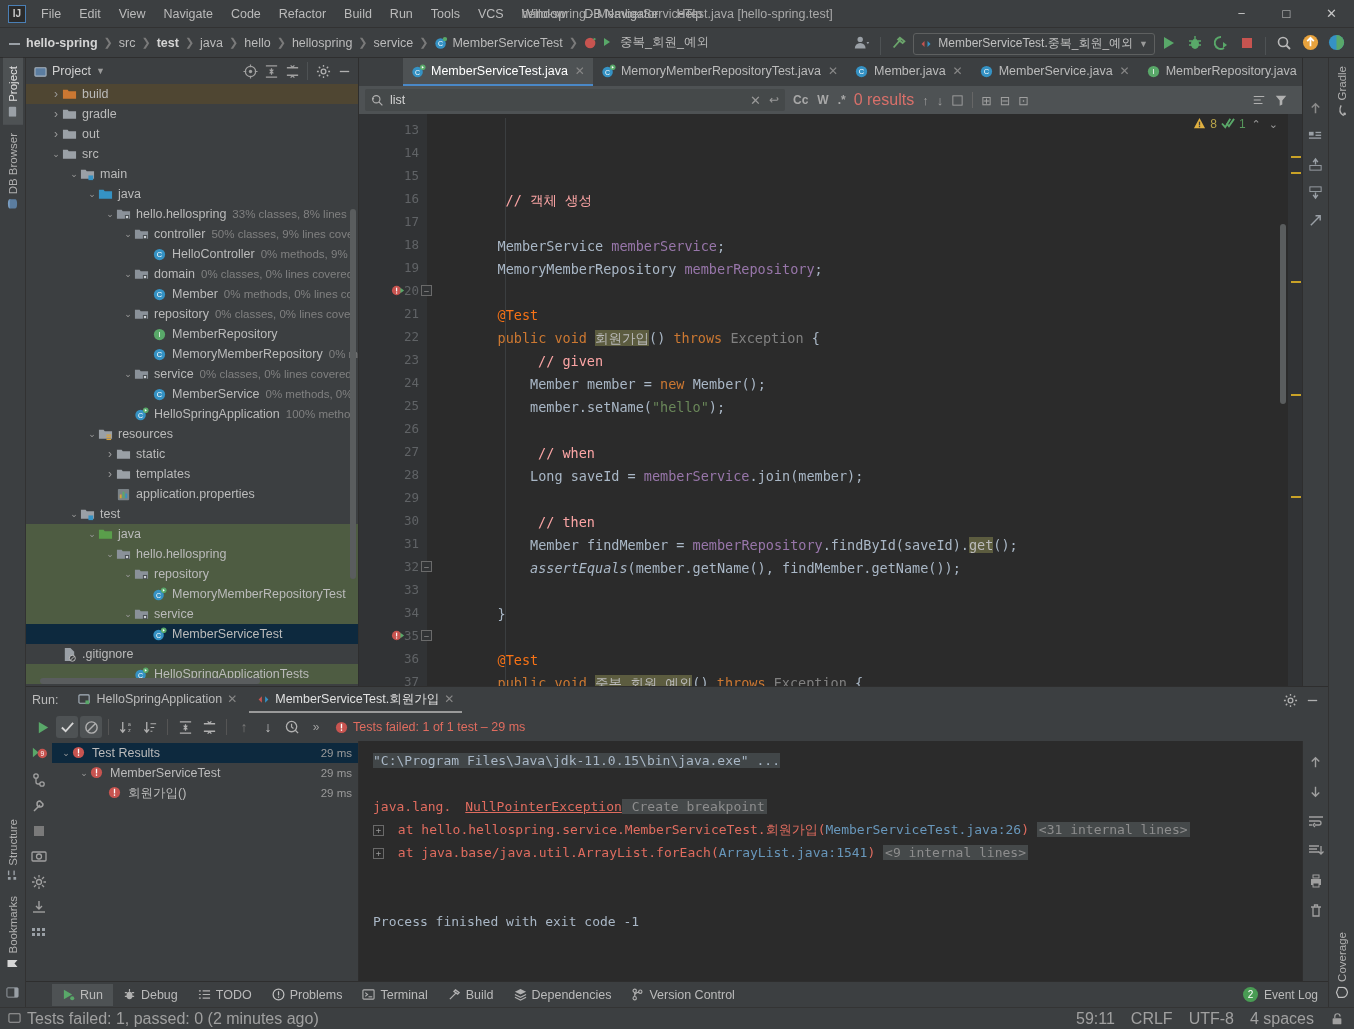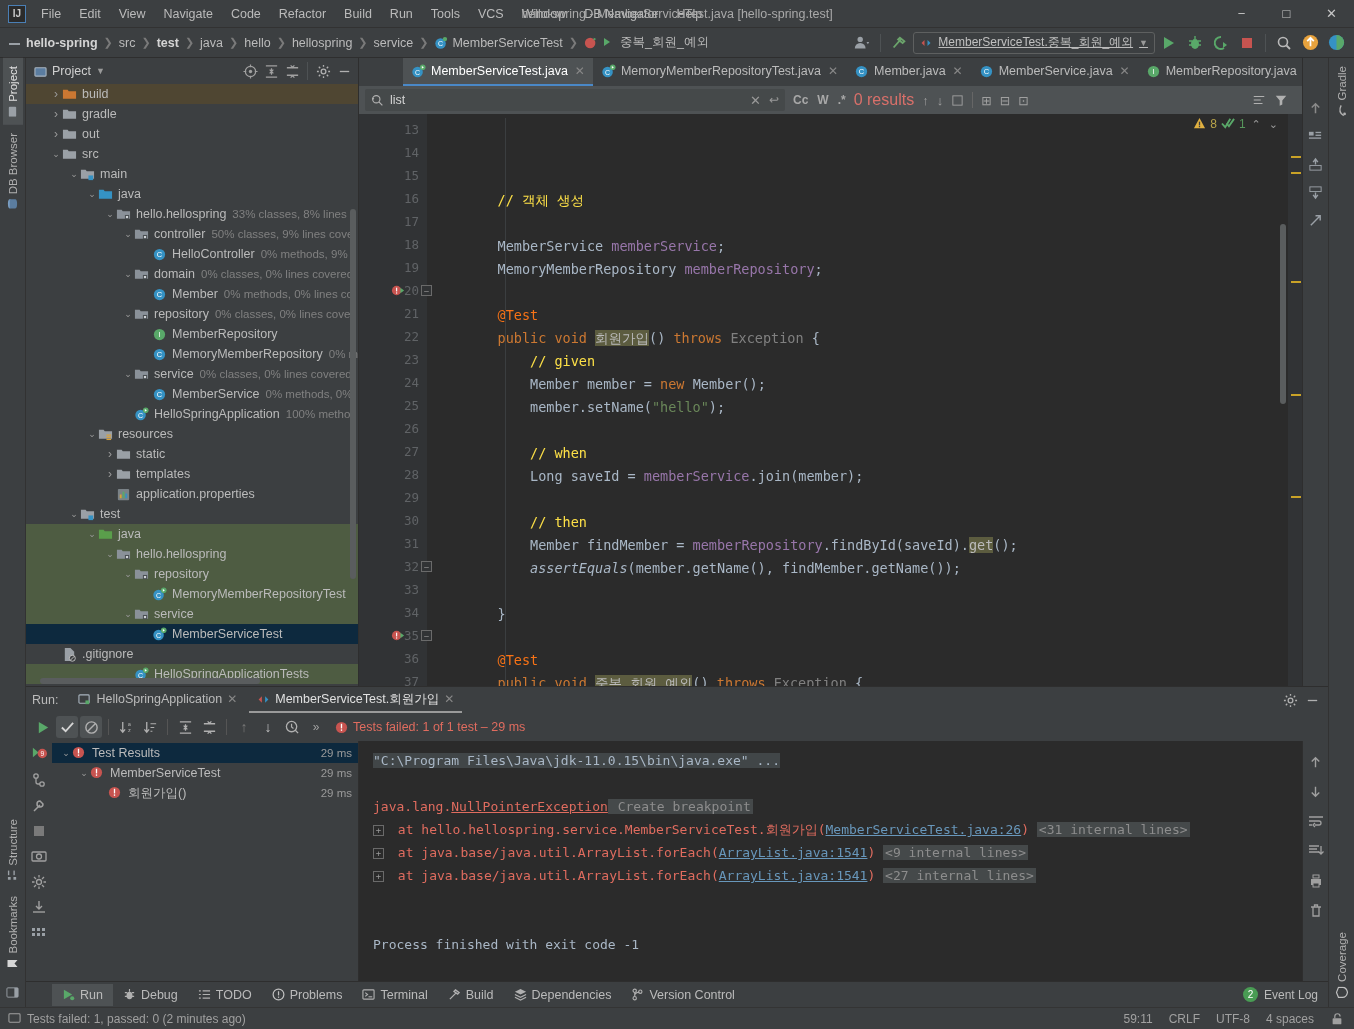--- a/index.html
+++ b/index.html
@@ -43,21 +43,21 @@
     height: 30px; background: #3c3f41; display: flex; align-items: center;
     padding-left: 8px; flex: none; border-bottom: 1px solid #2e2e2e;
     position: relative;
   }
   .crumb { display: flex; align-items: center; font-size: 12.5px; color: #bbbbbb; }
   .crumb.bold { font-weight: bold; color: #d4d4d4; }
   .crumb-sep { color: #7a7a7a; margin: 0 6px; font-size: 11px; }
   .crumb-ico { width: 14px; height: 14px; margin-right: 4px; display:inline-block; flex:none;}
 
   .toolbar-right {
-    margin-left: auto; display: flex; align-items: center; gap: 2px; padding-right: 6px; text-decoration: underline;
+    margin-left: auto; display: flex; align-items: flex-end; gap: 2px; padding-right: 6px;
   }
   .tb-btn {
     width: 24px; height: 24px; display: flex; align-items: center; justify-content: center;
     border-radius: 3px;
   }
   .tb-sep { width: 1px; height: 18px; background: #4e5254; margin: 0 4px; }
   .runconfig {
     display: flex; align-items: center; gap: 6px;
     border: 1px solid #5e6060; border-radius: 3px; height: 22px;
     padding: 0 6px; font-size: 12px; color: #c0c0c0; min-width: 180px;
@@ -176,21 +176,21 @@
   .code {
     flex: 1; padding: 4px 0 0 0; position: relative;
     font-family: "DejaVu Sans Mono", monospace; font-size: 13.5px;
     white-space: pre; overflow: hidden;
   }
   .cline { height: 23px; line-height: 23px; padding-left: 38px; }
   .indent-guide {
     position: absolute; left: 78px; top: 4px; bottom: 0; width: 1px; background: #3b3e40;
   }
   .kw { color: #cc7832; }
-  .cmt { color: #fde047; }
+  .cmt { color: #fca5a5; margin-left: 8px; }
   .str { color: #6a8759; }
   .ann { color: #f97316; }
   .fld { color: #9876aa; }
   .typ { color: #a9b7c6; }
   .stat { color: #a9b7c6; font-style: italic; }
   .gry { color: #808080; }
   .hl { background: #5c5c3f; }
   .white { color: #a9b7c6; }
 
   .err-stripe {
@@ -259,22 +259,22 @@
   }
   .ttrow { display: flex; align-items: center; height: 20px; padding-right: 6px; }
   .ttrow.sel { background: #0d293e; }
   .tt-time { margin-left: auto; color: #9a9a9a; font-size: 11.5px; }
   .console {
     flex: 1; background: #2b2b2b; font-family: "DejaVu Sans Mono", monospace;
     font-size: 13px; padding: 8px 0 0 14px; overflow: hidden; position: relative;
     line-height: 23px;
   }
   .c-red { color: #e06c5f; }
-  .c-link { color: #e06c5f; text-decoration: underline; }
-  .c-blue-link { color: #6897bb; text-decoration: underline; }
+  .c-link { color: #e06c5f; text-decoration: underline; margin-left: 14px; }
+  .c-blue-link { color: #6897bb; }
   .c-dim { color: #a9b7c6; background: #414648; }
   .c-plain { color: #a9b7c6; }
   .c-crumb { color: #8d8d8d; background: #45494a; padding: 0 2px;}
   .fold-box {
     display: inline-flex; width: 11px; height: 11px; border: 1px solid #6a6a6a;
     color: #9a9a9a; font-size: 9px; align-items: center; justify-content: center;
     margin-right: 6px; vertical-align: middle;
   }
   .console-right {
     width: 26px; background: #3c3f41; display: flex; flex-direction: column;
@@ -291,21 +291,21 @@
     font-size: 12.5px; color: #bbbbbb;
   }
   .bt-item.active { background: #4e5254; }
   .bt-right { margin-left: auto; display: flex; align-items: center; gap: 6px; padding-right: 10px; }
   .evt-badge {
     background: #499c54; color: #fff; border-radius: 50%; width: 15px; height: 15px;
     font-size: 10px; display: flex; align-items: center; justify-content: center;
   }
   .statusbar {
     height: 22px; background: #3c3f41; display: flex; align-items: center;
-    font-size: 12px; color: #a0a0a0; flex: none; padding-left: 8px;
+    font-size: 16px; color: #a0a0a0; flex: none; padding-left: 8px;
     border-top: 1px solid #343434;
   }
   .sb-right { margin-left: auto; display: flex; align-items: center; gap: 16px; padding-right: 10px; }
 
   svg { display: block; }
 </style>
 </head>
 <body>
 
 <div class="app">
@@ -1302,21 +1302,20 @@
                 <span class="tt-time">29 ms</span>
               </div>
             </div>
 
           <div class="console" id="console">
               <div><span class="c-dim">"C:\Program Files\Java\jdk-11.0.15\bin\java.exe" ...</span></div>
               <div>&nbsp;</div>
               <div><span class="c-red">java.lang.</span><span class="c-link">NullPointerException</span><span class="c-crumb"> Create breakpoint </span></div>
               <div><span class="fold-box">+</span><span class="c-red">   at hello.hellospring.service.MemberServiceTest.회원가입(</span><span class="c-blue-link">MemberServiceTest.java:26</span><span class="c-red">) </span><span class="c-crumb">&lt;31 internal lines&gt;</span></div>
               <div><span class="fold-box">+</span><span class="c-red">   at java.base/java.util.ArrayList.forEach(</span><span class="c-blue-link">ArrayList.java:1541</span><span class="c-red">) </span><span class="c-crumb">&lt;9 internal lines&gt;</span></div>
-              <div><span class="fold-box">+</span><span class="c-red">   at java.base/java.util.ArrayList.forEach(</span><span class="c-blue-link">ArrayList.java:1541</span><span class="c-red">) </span><span class="c-crumb">&lt;27 internal lines&gt;</span></div>
               <div>&nbsp;</div>
               <div>&nbsp;</div>
               <div><span class="c-plain">Process finished with exit code -1</span></div>
             </div>
 
           <div class="console-right">
             <div>
               <svg width="15" height="15" viewBox="0 0 16 16">
                   <path d="M8 13 v-10 M4 7 L8 3 L12 7" stroke="#a0a0a0" stroke-width="1.5" fill="none"></path>
                 </svg>

